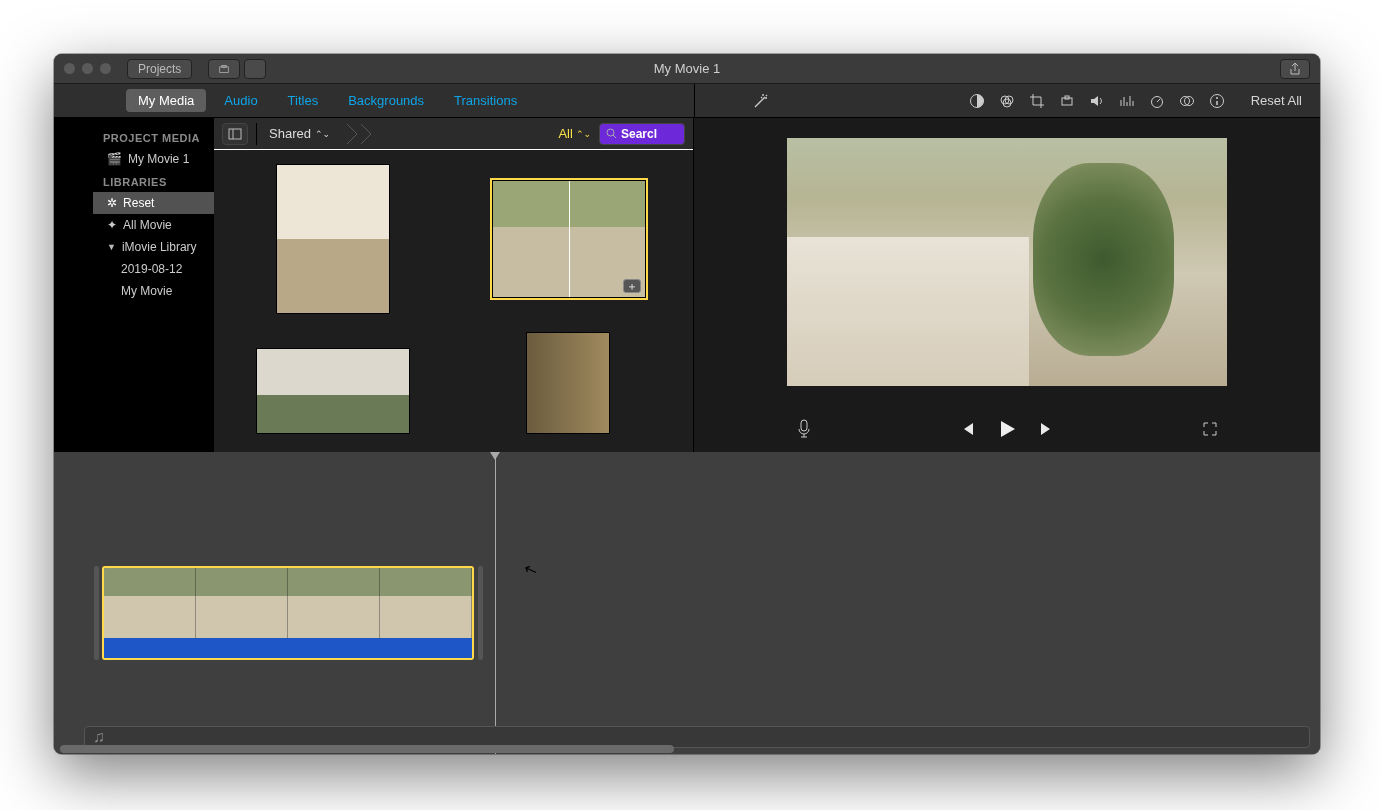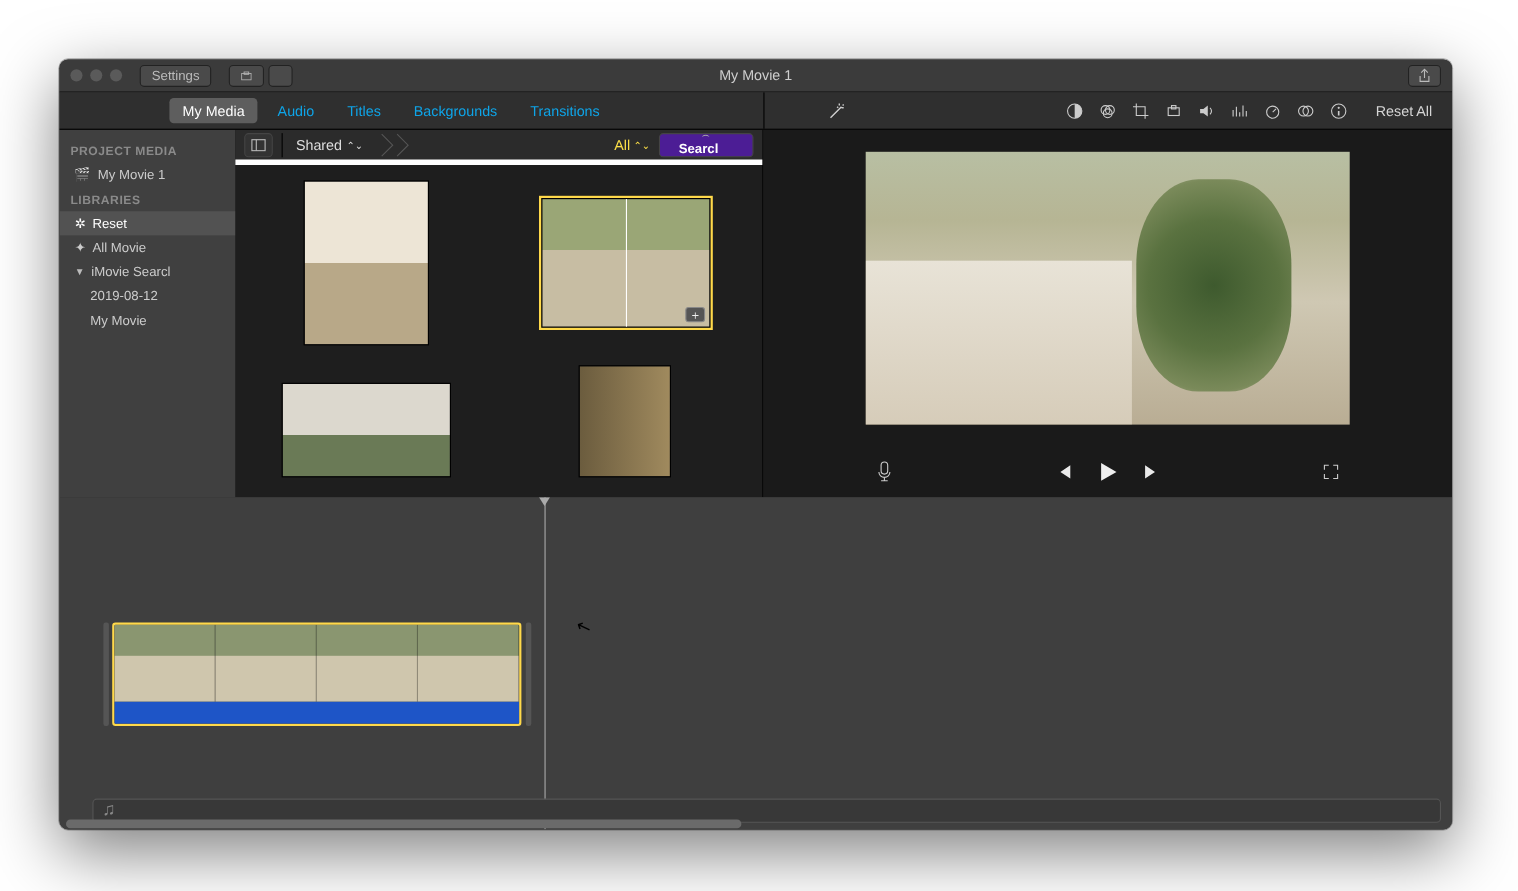--- a/index.html
+++ b/index.html
@@ -30,66 +30,65 @@
   .tb-share {
     position: absolute; right: 10px; width: 30px; height: 20px;
     background: #4a4a4a; border: 1px solid #222; border-radius: 4px;
     display: flex; align-items: center; justify-content: center;
   }
   
   .tabsrow {
     height: 34px; background: #2f2f2f; display: flex; align-items: center;
     border-bottom: 1px solid #000; position: relative;
   }
-  .tabsrow-left { width: 640px; display: flex; align-items: center; padding-left: 100px; }
+  .tabsrow-left { width: 640px; display: flex; align-items: center; padding-left: 72px; }
   .tabsrow-divider { width: 1px; height: 100%; background: #000; position: absolute; left: 640px; }
   .tab {
     color: #0ea5e9; font-size: 13px; padding: 4px 12px; border-radius: 4px;
     margin-right: 6px; cursor: pointer;
   }
   .tab.active { background: #5e5e5e; color: #fff; }
   .tabsrow-right {
     position: absolute; left: 640px; right: 0; height: 100%;
     display: flex; align-items: center; padding: 0 14px;
   }
   .wand { margin-left: 44px; color:#ccc; }
   .adj-icons { margin-left: auto; display: flex; gap: 14px; align-items: center; padding-right:12px; }
   .adj-icons svg, .adj-icons .ic { width: 16px; height: 16px; }
   .reset-all { color: #d6d6d6; font-size: 13px; margin-left: 14px; margin-right:4px; }
   
   .upper { display: flex; height: 334px; }
-  .sidebar { width: 160px; background: #404040; color: #ccc; font-size: 12px; padding-top: 8px; }
+  .sidebar { width: 160px; background: #000000; color: #ccc; font-size: 12px; padding-top: 8px; padding-left: 39px; }
   .sidebar .hdr { color: #8a8a8a; font-size: 11px; font-weight: 600; letter-spacing: .5px; padding: 6px 10px 4px; text-transform: uppercase; }
   .sidebar .item { padding: 4px 10px 4px 14px; display: flex; align-items: center; gap: 6px; }
   .sidebar .item.sel { background: #525252; color:#fff; border-radius:0; }
   .sidebar .sub { padding-left: 28px; }
   .tri { display:inline-block; transform: rotate(0); color:#bbb; font-size:9px; }
   .browser {
     width: 480px; background: #1e1e1e; display: flex; flex-direction: column;
     border-right: 1px solid #000;
   }
   .browser-top {
     height: 32px; display: flex; align-items: center; gap: 8px;
-    padding: 0 8px; border-bottom: 5px solid #ffffff; background:#2b2b2b;
+    padding: 0 8px; border-bottom: 1px solid #ffffff; background:#2b2b2b;
   }
   .browser-top .iconbtn {
     width: 26px; height: 22px; border:1px solid #444; border-radius:4px;
     display:flex; align-items:center; justify-content:center; background:#333;
   }
   .browser-top .shared {
     color:#ddd; font-size:13px; padding:2px 4px; display:flex; gap:4px; align-items:center;
   }
   .crumb { display:flex; align-items:center; margin-left:4px; }
   .crumb svg { fill:#444; }
   .browser-top .all { margin-left:auto; color:#fde047; font-size:13px; display:flex; align-items:center; gap:3px; }
   .search {
-    background:#4c1d95; border:1px solid #444; border-radius:4px; height:22px;
+    background:#6d28d9; border:1px solid #444; border-radius:4px; height:22px;
     display:flex; align-items:center; padding:0 6px; gap:4px; width:86px; color:#fff;
     font-size:12px;
-    flex-direction:column;
   }
   .search input { background:transparent; border:none; outline:none; color:#fff; width:50px; font-size:12px; font-weight:600; }
   .thumbs { flex:1; position:relative; overflow:hidden; }
   .thumb { position:absolute; background:linear-gradient(135deg,#8a8475,#6c6858); border:1px solid #000; }
   .thumb.sel { outline:2px solid #ffd94a; }
   .thumb .plus {
     position:absolute; right:4px; bottom:4px; width:18px; height:14px;
     background:#555; border:1px solid #888; border-radius:3px; color:#eee;
     font-size:11px; display:flex; align-items:center; justify-content:center;
   }
@@ -185,21 +184,21 @@
 
 <div class="window">
 
   <div class="titlebar">
     <div class="traffic">
       <span></span>
       <span></span>
       <span></span>
     </div>
     <div class="tb-group">
-      <div class="tb-btn">Settings</div>
+      <div class="tb-btn">Projects</div>
     </div>
     <div class="tb-group">
       <div class="tb-btn" style="width:32px;">
         <svg width="14" height="12" viewBox="0 0 14 12">
             <rect x="1" y="3" width="12" height="8" fill="none" stroke="#bbb"></rect>
             <rect x="4" y="1" width="6" height="3" fill="none" stroke="#bbb"></rect>
           </svg>
       </div>
       <div class="tb-btn" style="width:22px;">
         <svg width="10" height="12">
@@ -302,21 +301,21 @@
       <div class="item sel">
         <span class="ic">✲</span>
         <span>Reset</span>
       </div>
       <div class="item">
         <span class="ic">✦</span>
         <span>All Movie</span>
       </div>
       <div class="item">
         <span class="tri">▼</span>
-        <span>iMovie Searcl</span>
+        <span>iMovie Library</span>
       </div>
       <div class="item sub">
         <span>2019-08-12</span>
       </div>
       <div class="item sub">
         <span>My Movie</span>
       </div>
     </div>
 
     <div class="browser">

